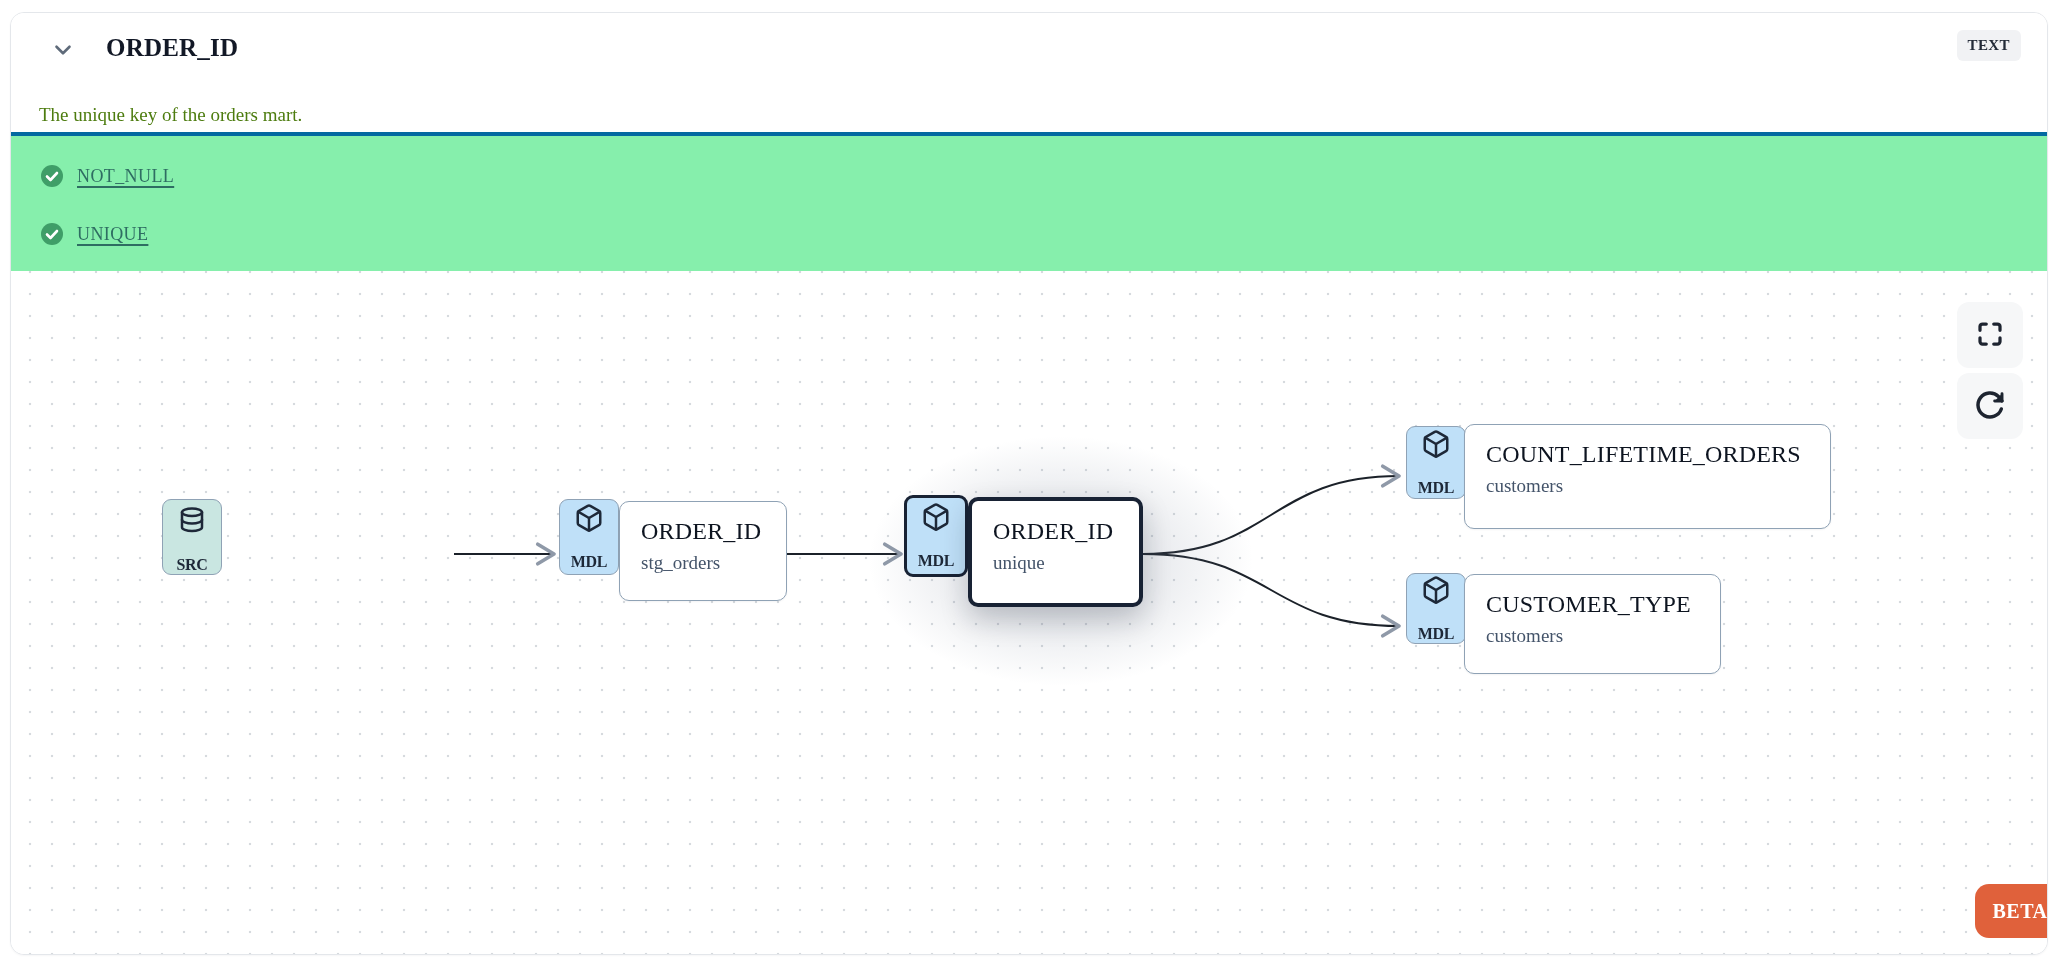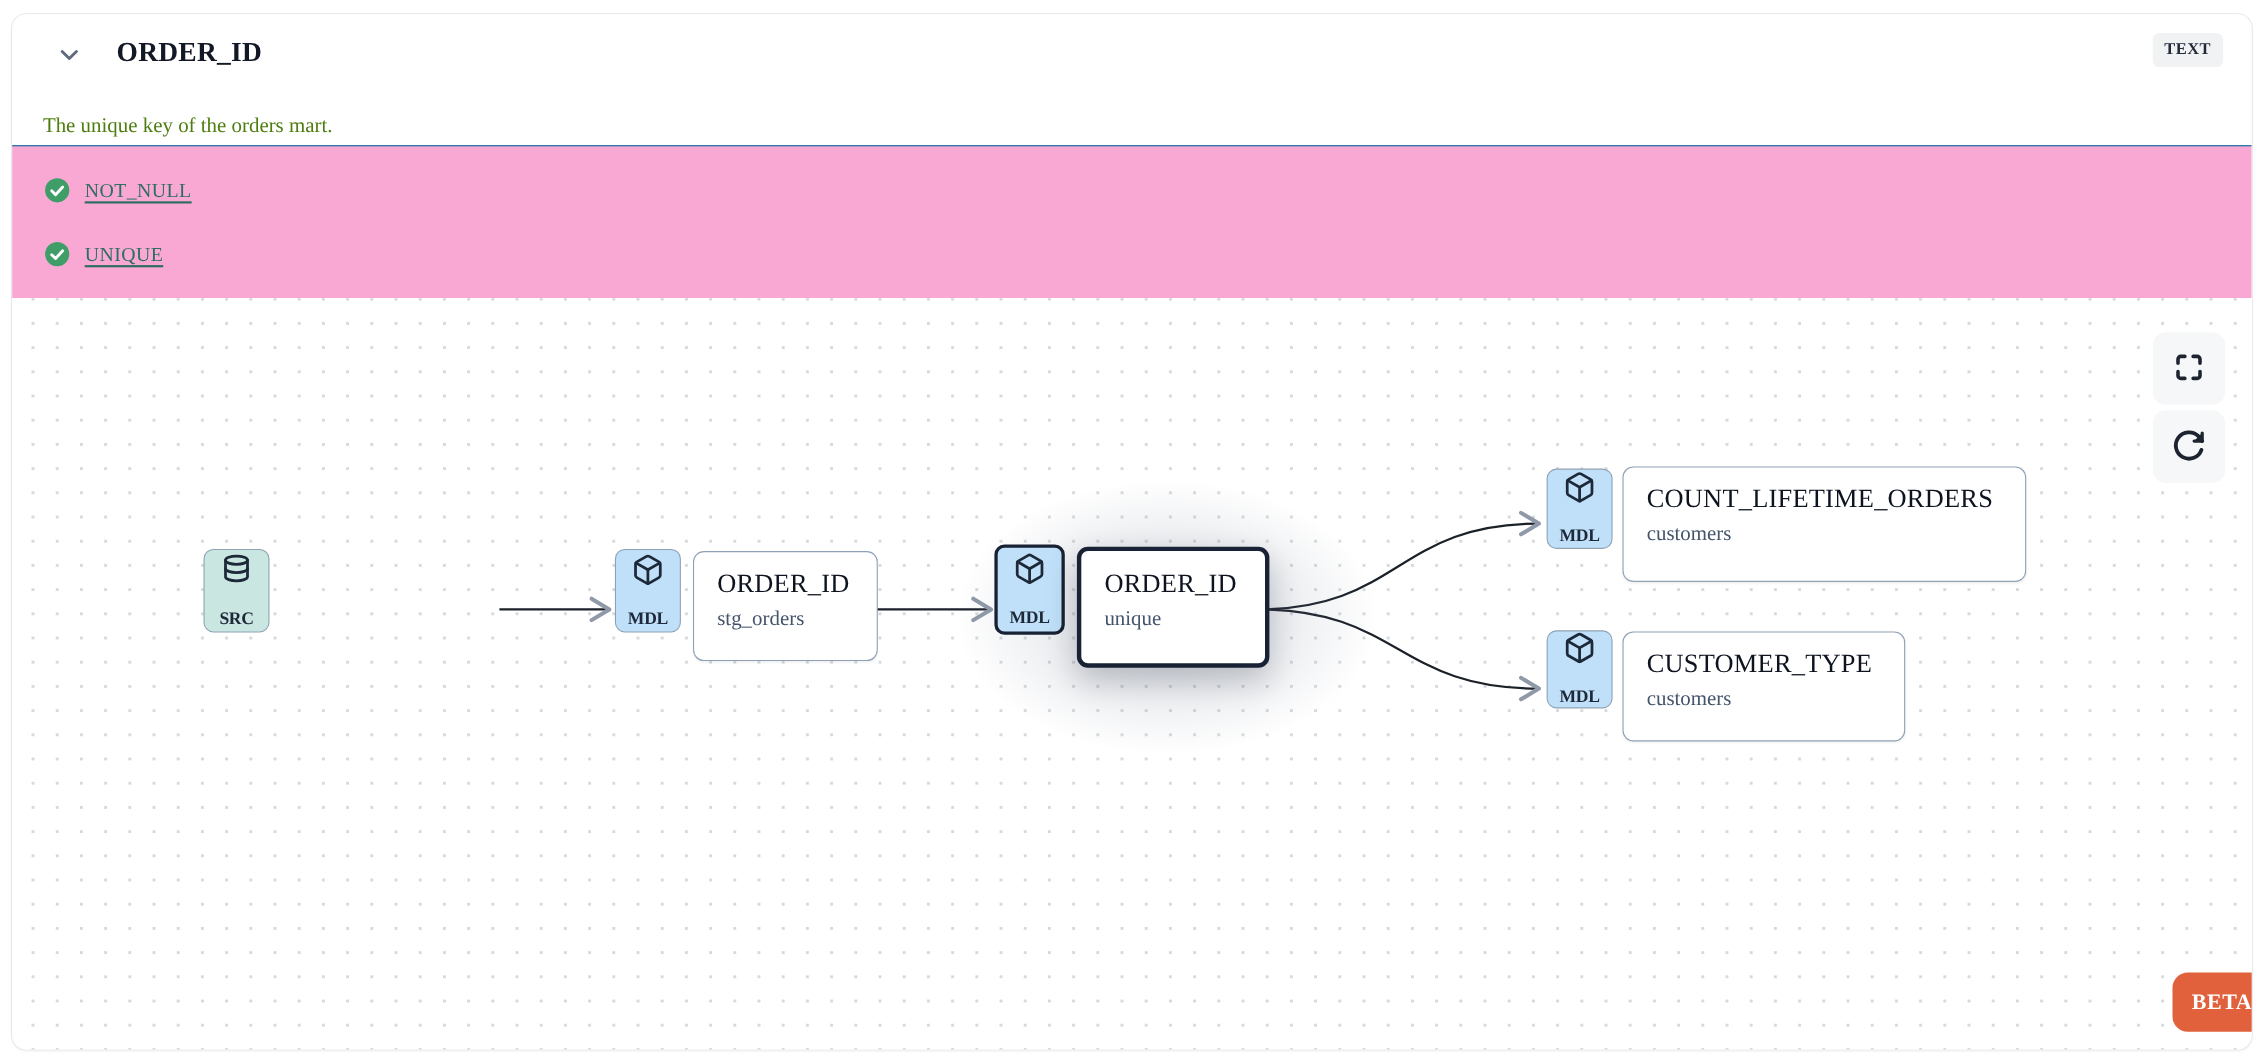--- a/index.html
+++ b/index.html
@@ -19,21 +19,21 @@
     border:none; cursor:pointer; }
   .hdr-title { position:absolute; left:95px; top:21px; font-size:25px; font-weight:600;
     color:#121826; letter-spacing:.2px; }
   .type-badge { position:absolute; right:26px; top:17px; background:#f1f2f4;
     color:#232b38; font-size:15px; font-weight:700; letter-spacing:.4px;
     padding:7px 11px; border-radius:6px; }
   .hdr-desc { position:absolute; left:28px; top:91px; font-size:19px; color:#4d7c0f; }
 
   
   .tests { position:absolute; left:0; top:119px; width:100%; height:139px;
-    background:#f9a8d4; border-top:1px solid #0369a1; padding:26px 0 0 29px; }
+    background:#86efac; border-top:4px solid #0369a1; padding:26px 0 0 29px; }
   .test-row { display:flex; align-items:center; gap:13px; height:28px; margin-bottom:30px; }
   .check-wrap { width:24px; height:24px; flex:0 0 auto; }
   .test-link { font-size:18px; font-weight:500; color:#2e6d62; letter-spacing:.4px;
     text-decoration:underline; text-underline-offset:4px; text-decoration-thickness:1.5px;
     cursor:pointer; }
 
   
   .canvas { position:absolute; left:0; top:258px; width:2038px; height:685px;
     background:#ffffff;
     background-image:radial-gradient(circle, #d6dade 1.3px, transparent 1.6px);
@@ -46,21 +46,21 @@
 
   
   .badge { position:absolute; width:60px; height:76px; border-radius:9px;
     border:1px solid #8fa2b5; display:flex; flex-direction:column; align-items:center;
     justify-content:center; gap:16px; z-index:1; cursor:pointer; }
   .badge .blbl { font-size:16px; font-weight:600; color:#1d2838; letter-spacing:-.3px; }
   .badge.src { background:#c9e6e1; }
   .badge.mdl { background:#bfe0f8; }
   .ncard { position:absolute; background:#ffffff; border:1px solid #8fa2b5;
     border-radius:10px; padding:16px 0 0 21px; z-index:2; cursor:pointer;
-    box-shadow:0 1px 2px rgba(16,24,40,.05);margin-left:11px; }
+    box-shadow:0 1px 2px rgba(16,24,40,.05); }
   .ncard .ntitle { font-size:24px; font-weight:500; color:#0d1420; white-space:nowrap;
     letter-spacing:.2px; }
   .ncard .nsub { font-size:19px; color:#44546a; margin-top:7px; white-space:nowrap; }
   .badge.sel { border:3px solid #182234; z-index:1; }
   .ncard.sel { border:4px solid #182234; box-shadow:0 12px 28px rgba(15,23,42,.22); }
 
   
   .ctl-btn { position:absolute; left:1946px; width:66px; height:66px; border:none;
     background:#f6f7f8; border-radius:12px; display:flex; align-items:center;
     justify-content:center; cursor:pointer; }
@@ -120,21 +120,21 @@
           </marker>
         </defs>
         <path d="M443,283 L543,283" fill="none" stroke="#1b2129" stroke-width="2" marker-end="url(#arrow)"></path>
         <path d="M776,283 L890,283" fill="none" stroke="#1b2129" stroke-width="2" marker-end="url(#arrow)"></path>
         <path d="M1132,283 C1262,283 1258,205 1388,205" fill="none" stroke="#1b2129" stroke-width="2" marker-end="url(#arrow)"></path>
         <path d="M1132,283 C1262,283 1258,355 1388,355" fill="none" stroke="#1b2129" stroke-width="2" marker-end="url(#arrow)"></path>
       </svg>
 
       <div class="glow"></div>
 
-      <div class="badge src" style="left:174px; top:228px;">
+      <div class="badge src" style="left:151px; top:228px;justify-content:flex-end;">
         <span>
           <svg width="30" height="30" viewBox="0 0 24 24" fill="none" stroke="#1d2838" stroke-width="2" stroke-linecap="round" stroke-linejoin="round">
               <ellipse cx="12" cy="5" rx="8" ry="3"></ellipse>
               <path d="M4 5v6c0 1.66 3.58 3 8 3s8-1.34 8-3V5"></path>
               <path d="M4 11v6c0 1.66 3.58 3 8 3s8-1.34 8-3v-6"></path>
             </svg>
         </span>
         <span class="blbl">SRC</span>
       </div>
 

